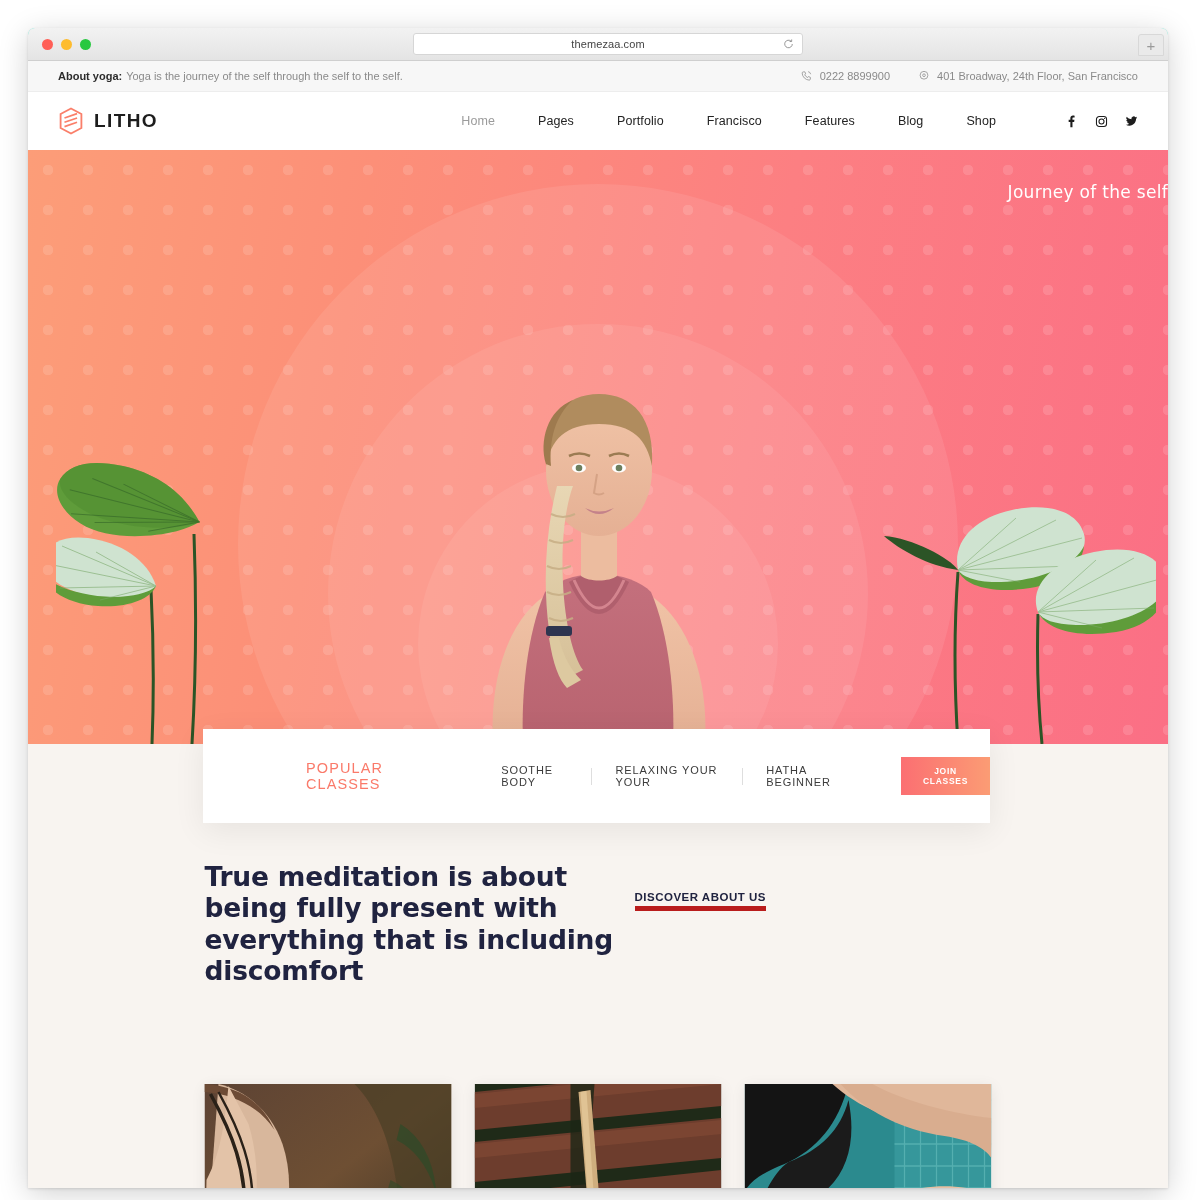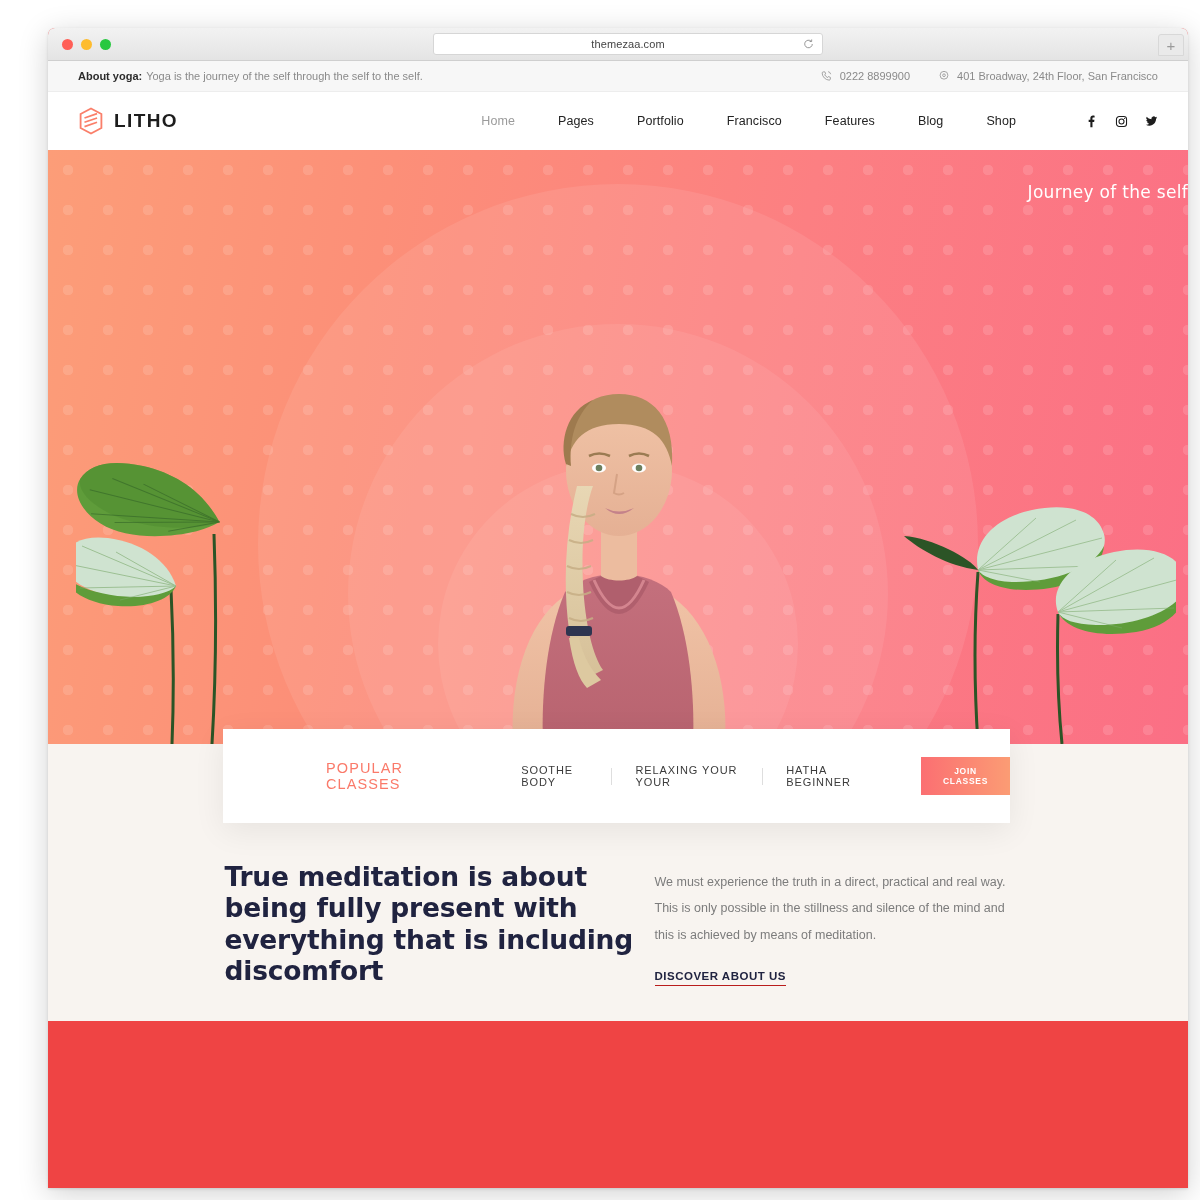--- a/index.html
+++ b/index.html
@@ -6,23 +6,23 @@
   html, body {
     width: 1200px; height: 1200px;
     background: #ffffff;
     font-family: "Liberation Sans", sans-serif;
     overflow: hidden;
   }
 
   
   #browser-window {
     position: absolute;
-    left: 48px; top: 28px;
+    left: 28px; top: 28px;
     width: 1140px; height: 1160px;
-    background: #ef4444;
+    background: #5eead4;
     border-radius: 7px 7px 0 0;
     box-shadow: 0 6px 30px rgba(0,0,0,0.18), 0 1px 3px rgba(0,0,0,0.12);
     overflow: hidden;
   }
   #chrome-bar {
     position: relative;
     height: 33px;
     background: linear-gradient(to bottom, #f2f2f2, #e4e4e4);
     border-bottom: 1px solid #cfcfcf;
   }
@@ -60,21 +60,21 @@
     display: flex; align-items: center; justify-content: center;
     color: #9a9a9a; font-size: 15px;
     background: #eaeaea;
     border: 1px solid #d8d8d8;
     border-radius: 3px 3px 0 0;
   }
 
   
   #viewport {
     position: relative;
-    width: 1140px; height: 960px;
+    width: 1140px; height: 1127px;
     background: #f8f4f0;
     overflow: hidden;
   }
 
   
   #topbar {
     height: 31px;
     background: #f7f7f7;
     border-bottom: 1px solid #ededed;
     display: flex; align-items: center;
@@ -223,21 +223,21 @@
   #about-right { width: 357px; padding-top: 8px; }
   .about-para {
     font-size: 12.5px; line-height: 2.1;
     color: #7c7c7c;
   }
   #discover-link {
     display: inline-block;
     margin-top: 22px;
     font-size: 11.5px; font-weight: bold;
     letter-spacing: .5px; color: #202340;
-    border-bottom: 1px solid #b91c1c;
+    border-bottom: 5px solid #b91c1c;
     padding-bottom: 3px;
     cursor: pointer;
   }
 
   
   #gallery {
     position: absolute;
     left: 50%; transform: translateX(-50%);
     top: 1023px;
     width: 787px;
@@ -458,21 +458,20 @@
       </div>
       <button id="join-btn">JOIN CLASSES</button>
     </div>
 
     <div id="about">
       <div id="about-inner">
         <div id="about-left">
           <h2 id="about-heading">True meditation is about being fully present with everything that is including discomfort</h2>
         </div>
         <div id="about-right">
-          <p class="about-para">We must experience the truth in a direct, practical and real way. This is only possible in the stillness and silence of the mind and this is achieved by means of meditation.</p>
           <span id="discover-link">DISCOVER ABOUT US</span>
         </div>
       </div>
     </div>
 
     <div id="gallery">
       <div class="gallery-card">
         <svg viewBox="0 0 247 190" preserveAspectRatio="none">
           <defs>
             <linearGradient id="g1" x1="0" y1="0" x2="1" y2="1">

